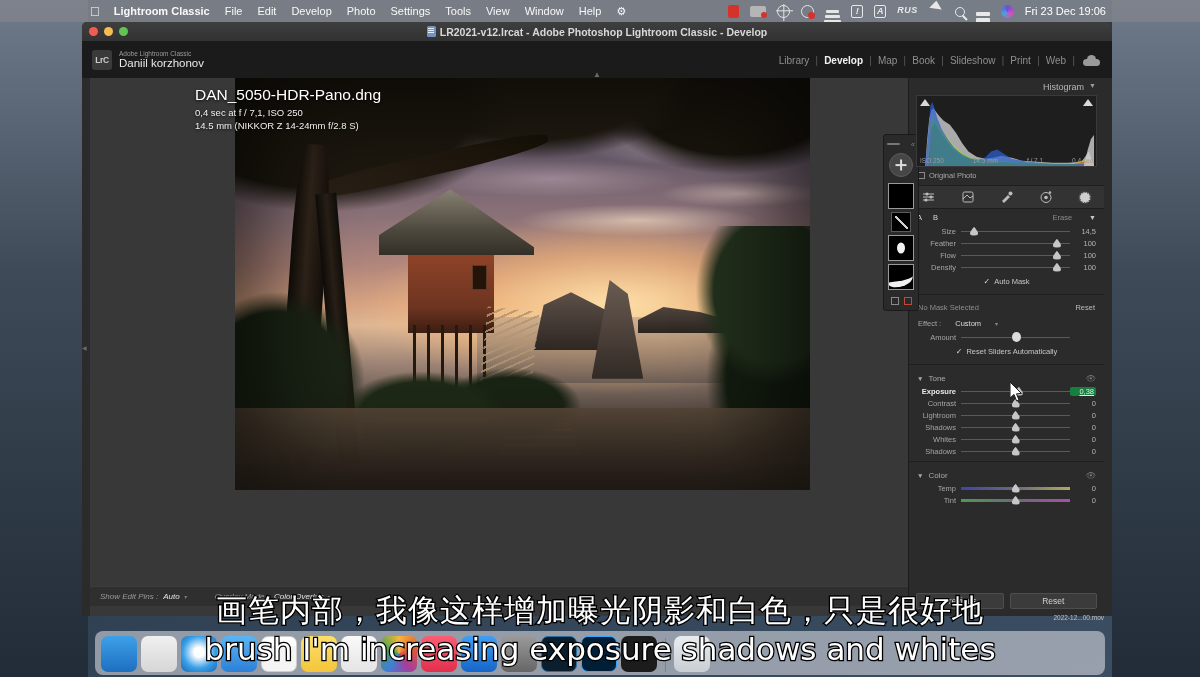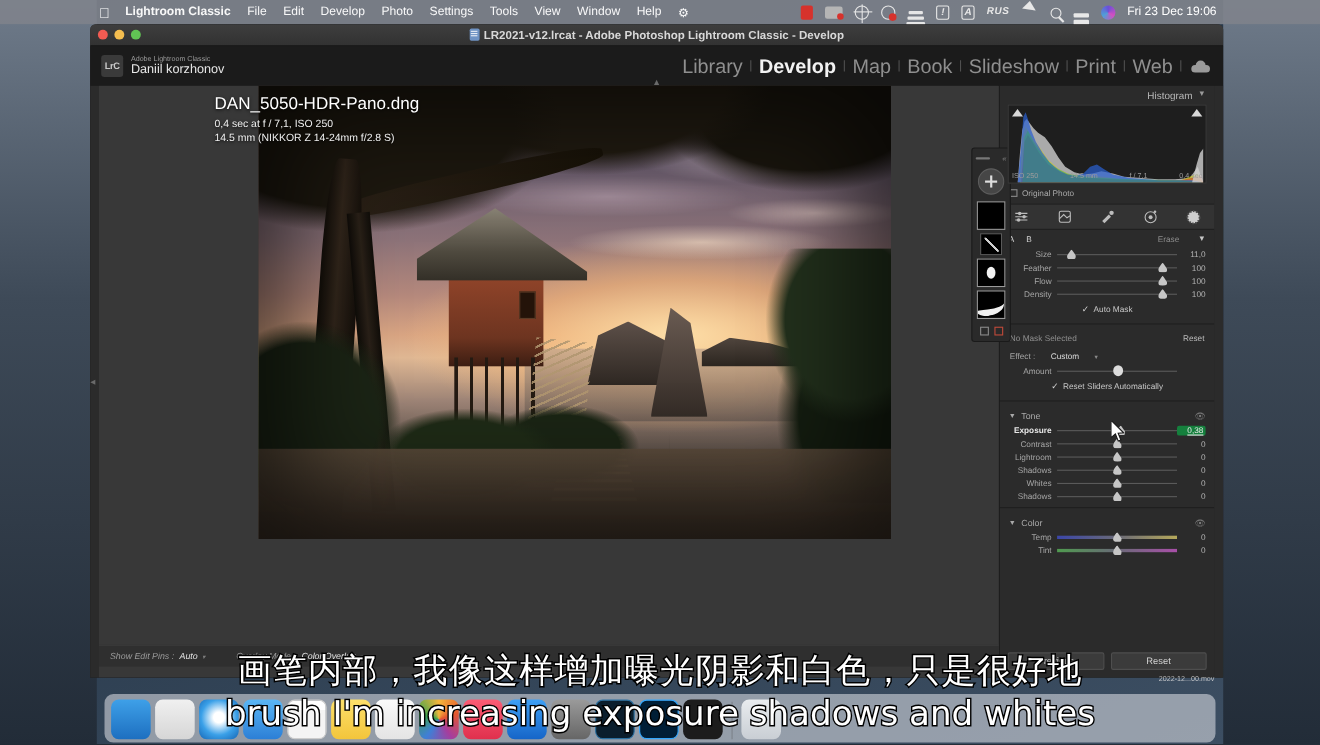--- a/index.html
+++ b/index.html
@@ -83,21 +83,21 @@
   .lr-chrome { background: #1c1c1c; }
   .topbar { height: 36px; background: #1b1b1b; display:flex; align-items:center;
     padding: 0 12px 0 10px; position: relative; }
   .identity { display:flex; align-items:center; gap:7px; }
   .lrc-badge { width:20px;height:20px;border-radius:3px;background:#3a3a3a;
     color:#c9c9c9;font-size:8.5px;font-weight:bold;display:flex;align-items:center;justify-content:center;letter-spacing:-.3px;}
   .id-lines { line-height:1.15; }
   .id-top { font-size:6.5px; color:#9a9a9a; }
   .id-name { font-size:11.5px; color:#e8e8e8; }
   .modules { margin-left:auto; display:flex; align-items:center; gap:0; }
-  .mod { font-size:18px; color:#8f8f8f; padding: 0 6px; }
+  .mod { font-size:10px; color:#8f8f8f; padding: 0 6px; }
   .mod.active { color:#f2f2f2; font-weight:bold; }
   .mod-sep { color:#555; font-size:11px; }
   .cloud-ic { margin-left:8px; width:17px;height:11px; position:relative; }
   .cloud-ic::before{content:"";position:absolute;left:0;bottom:0;width:17px;height:7px;background:#9a9a9a;border-radius:4px;}
   .cloud-ic::after{content:"";position:absolute;left:4px;top:0;width:9px;height:9px;background:#9a9a9a;border-radius:50%;}
   .topbar-chev { position:absolute; left:50%; bottom:-1px; transform:translateX(-50%);
     color:#6a6a6a; font-size:8px; }
 
   
   .workarea { position:relative; height: 538px; background:#262626; display:flex; }
@@ -513,21 +513,21 @@
             <span class="erase">Erase</span>
             <span class="tri">▼</span>
           </div>
 
           <div class="slider-row">
             <span class="sl-label">Size</span>
             <span class="sl-track">
               <i class="sl-line"></i>
               <i class="sl-knob" style="left:12%"></i>
             </span>
-            <span class="sl-val">11,0</span>
+            <span class="sl-val">14,5</span>
           </div>
           <div class="slider-row">
             <span class="sl-label">Feather</span>
             <span class="sl-track">
               <i class="sl-line"></i>
               <i class="sl-knob" style="left:88%"></i>
             </span>
             <span class="sl-val">100</span>
           </div>
           <div class="slider-row">

